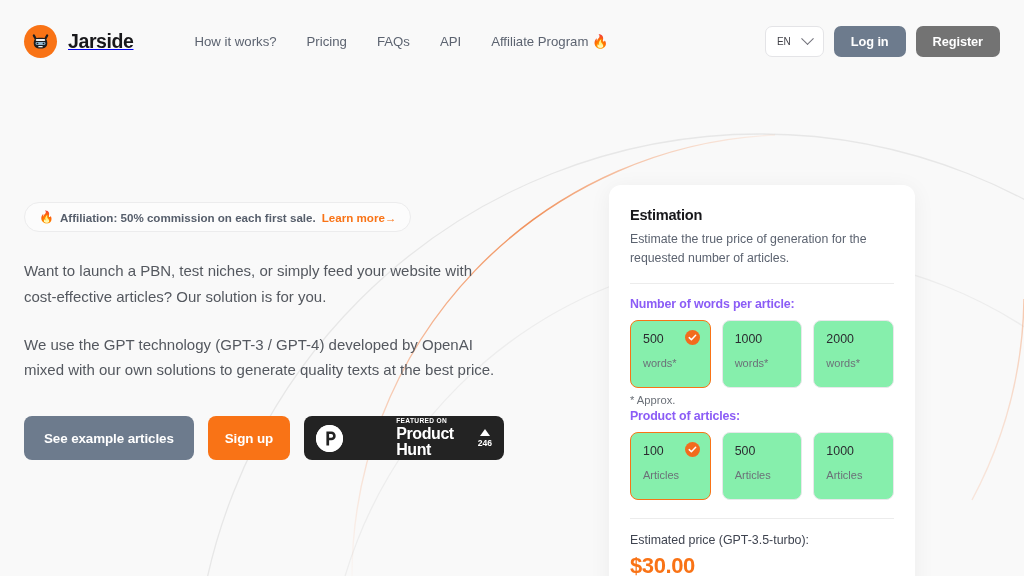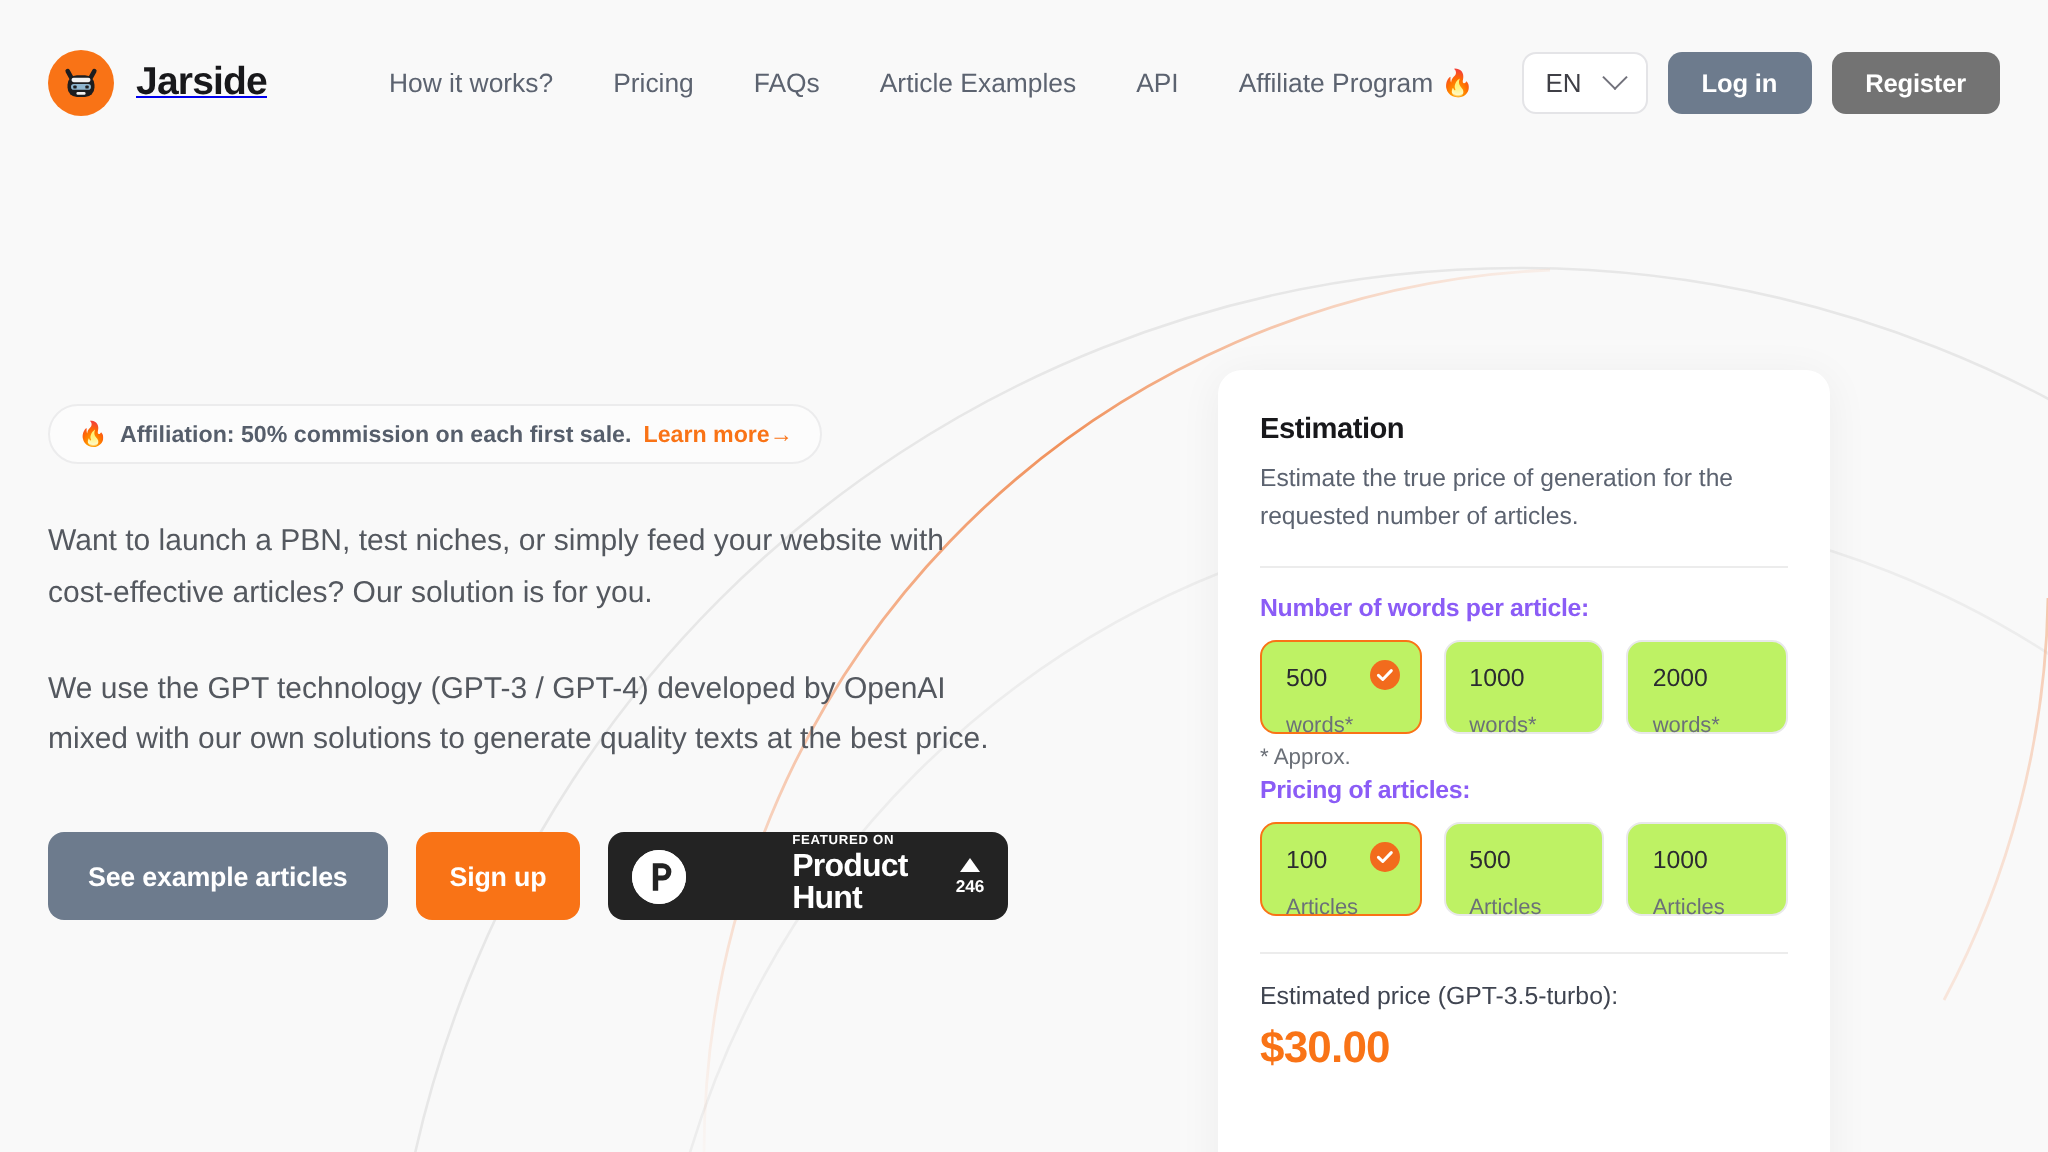--- a/index.html
+++ b/index.html
@@ -34,21 +34,21 @@
   .nav { display: flex; align-items: center; gap: 0; margin-left: 46px; }
   .nav a {
     font-size: 13.2px; color: #5c6370; text-decoration: none;
     padding: 6px 15px; white-space: nowrap; display: inline-flex; align-items: center; gap: 4px;
   }
 
   .header-right { margin-left: auto; display: flex; align-items: center; gap: 10px; }
   .lang-select {
     display: flex; align-items: center; gap: 12px;
     border: 1px solid #e4e4e7; background: #fff; border-radius: 7px;
-    height: 31px; padding: 0 11px; font-size: 13px; color: #3f3f46; font-weight: 500;
+    height: 31px; padding: 0 11px; font-size: 10px; color: #3f3f46; font-weight: 500;
   }
   .chev { width: 9px; height: 9px; border-right: 1.6px solid #71717a; border-bottom: 1.6px solid #71717a;
           transform: rotate(45deg) translate(-2px,-2px); }
   .btn {
     border: none; border-radius: 7px; font-size: 12.8px; font-weight: 700;
     height: 31px; padding: 0 17px; cursor: pointer; color: #fff;
     display: inline-flex; align-items: center; justify-content: center;
     font-family: "Liberation Sans", sans-serif; letter-spacing: -0.1px;
   }
   .btn-login { background: #6d7b8d; }
@@ -107,22 +107,22 @@
     box-shadow: 0 3px 22px rgba(24,24,27,0.055);
     padding: 22px 21px 0 21px; z-index: 4;
   }
   .card-title { font-size: 14.6px; font-weight: 700; color: #18181b; letter-spacing: -0.25px; }
   .card-desc { margin-top: 7px; font-size: 12.3px; color: #5c6370; line-height: 1.58; }
   .hr { height: 1px; background: #ececec; margin: 14px 0 0 0; }
 
   .field-label { margin-top: 13px; font-size: 12.4px; font-weight: 700; color: #8b5cf6; letter-spacing: -0.15px; }
   .options { display: flex; gap: 11px; margin-top: 9px; }
   .opt {
-    position: relative; flex: 1; border: 1px solid #e8e8ea; background: #bef264;
-    border-radius: 8px; height: 47px; padding: 11px 12px; cursor: pointer;
+    position: relative; flex: 1; border: 1px solid #e8e8ea; background: #86efac;
+    border-radius: 8px; height: 68px; padding: 11px 12px; cursor: pointer;
   }
   .opt.selected { border: 1.6px solid #f97316; }
   .opt-num { font-size: 12.4px; color: #2b2b30; font-weight: 400; }
   .opt-unit { font-size: 11px; color: #6b7078; margin-top: 11px; }
   .opt-check {
     position: absolute; right: 10px; top: 9px; width: 15px; height: 15px;
     border-radius: 50%; background: #f26b1d; display: flex; align-items: center; justify-content: center;
   }
   .opt-check svg { display: block; }
   .approx { margin-top: 6px; font-size: 11.2px; color: #6b7078; }
@@ -179,23 +179,20 @@
       <a href="#">
           <span>How it works?</span>
         </a>
       <a href="#">
           <span>Pricing</span>
         </a>
       <a href="#">
           <span>FAQs</span>
         </a>
       <a href="#">
-          <span>Article Examples</span>
-        </a>
-      <a href="#">
           <span>API</span>
         </a>
       <a href="#">
         <span>Affiliate Program</span>
         <span>🔥</span>
       </a>
     </nav>
 
     <div class="header-right">
       <div class="lang-select">
@@ -262,21 +259,21 @@
         <div class="opt-num">1000</div>
         <div class="opt-unit">words*</div>
       </div>
       <div class="opt">
         <div class="opt-num">2000</div>
         <div class="opt-unit">words*</div>
       </div>
     </div>
     <div class="approx">* Approx.</div>
 
-    <div class="field-label" style="margin-top:3px;">Pricing of articles:</div>
+    <div class="field-label" style="margin-top:3px;">Product of articles:</div>
     <div class="options">
       <div class="opt selected">
         <div class="opt-num">100</div>
         <div class="opt-unit">Articles</div>
         <span class="opt-check">
           <svg width="9" height="9" viewBox="0 0 12 12">
               <path d="M1.6 6.2 L4.5 9.0 L10.2 3.1" stroke="#fff" stroke-width="2" fill="none" stroke-linecap="round" stroke-linejoin="round"></path>
             </svg>
         </span>
       </div>

